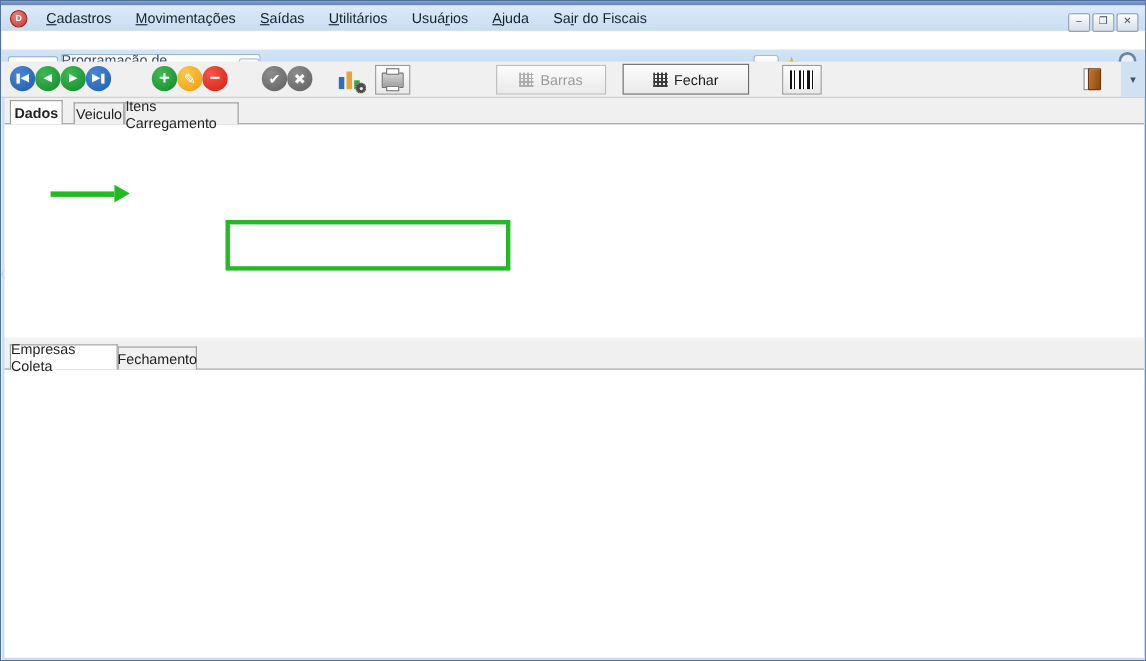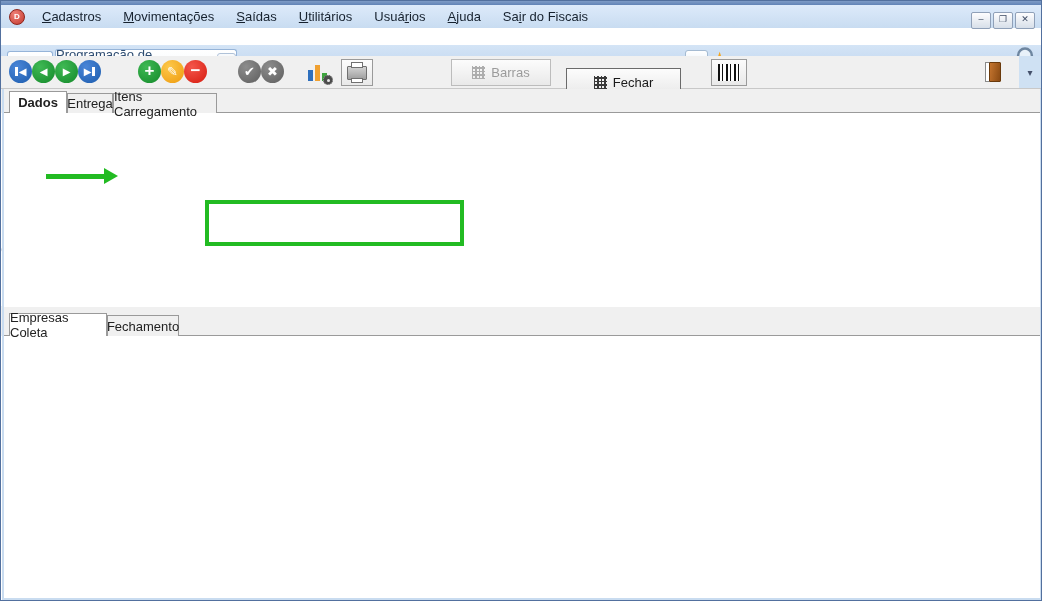--- a/index.html
+++ b/index.html
@@ -173,43 +173,43 @@
       <span class="cb" style="left:16px;height:8px;background:#3da43d;"></span>
       <span class="gear"></span>
     </div>
     <div class="tool-btn" style="left:340px;top:3px;width:32px;height:27px;">
         <span class="printer"></span>
       </div>
     <div class="tool-btn disabled" style="left:450px;top:3px;width:100px;height:27px;">
       <span class="stamp light"></span>
       <span>Barras</span>
     </div>
-    <div class="tool-btn" style="left:565px;top:12px;width:115px;height:28px;border-color:#6a6a6a;">
+    <div class="tool-btn" style="left:565px;top:2px;width:115px;height:28px;border-color:#6a6a6a;">
       <span class="stamp"></span>
       <span>Fechar</span>
     </div>
     <div class="tool-btn" style="left:710px;top:3px;width:36px;height:27px;">
         <span class="barcode"></span>
       </div>
     <div class="door" style="position:absolute;left:984px;top:6px;">
       <span class="door-frame"></span>
       <span class="door-panel"></span>
     </div>
     <div class="right-strip">
         <span>▾</span>
       </div>
   </div>
 
   <div class="abs graypanel" style="left:0;top:88px;width:1042px;height:24px;"></div>
   <div class="sheet" style="left:3px;top:111px;width:1036px;height:194px;"></div>
-  <div class="ptab active" style="left:8px;top:90px;width:58px;height:22px;">
+  <div class="ptab active" style="left:8px;top:90px;width:48px;height:22px;">
       <span>Dados</span>
     </div>
   <div class="ptab" style="left:66px;top:92px;width:46px;height:20px;">
-      <span>Entrega</span>
+      <span>Veiculo</span>
     </div>
   <div class="ptab" style="left:112px;top:92px;width:104px;height:20px;">
       <span>Itens Carregamento</span>
     </div>
 
   <div class="lbl right" style="left:0;top:119px;width:105px;">Empresa</div>
   <div class="fld num" style="left:110px;top:114px;width:48px;"><span>7</span></div>
   <div class="combo" style="left:160px;top:114px;width:288px;">
       <span class="arr">▾</span>
     </div>

